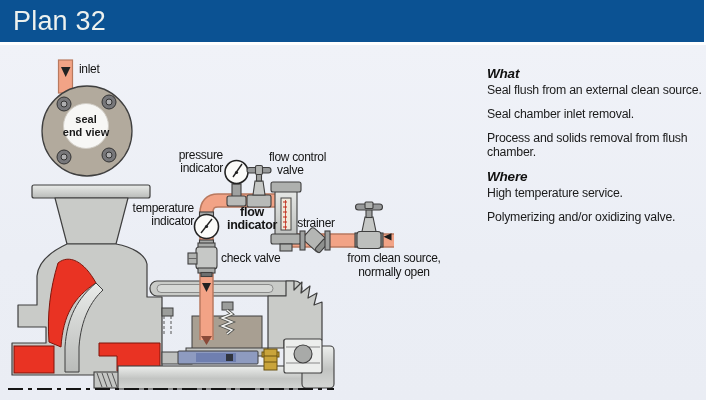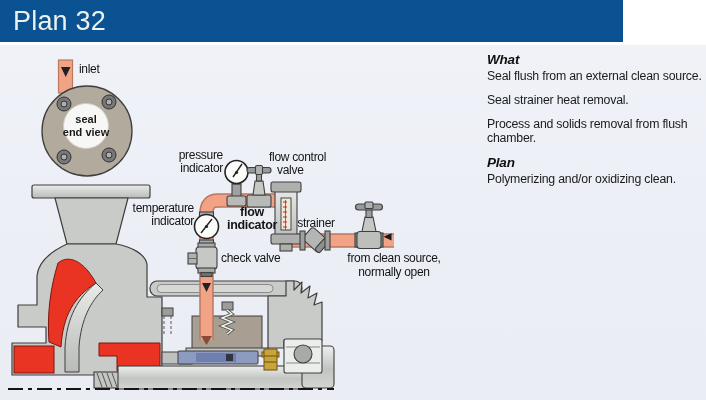--- a/index.html
+++ b/index.html
@@ -2,42 +2,42 @@
 <html><head>
 <meta charset="utf-8">
 <style>
   html,body{margin:0;padding:0;}
   body{
     width:706px;height:400px;position:relative;overflow:hidden;
     background:#ffffff;
     font-family:"Liberation Sans", sans-serif;
   }
   .header{
-    position:absolute;left:0;top:0;width:623px;height:42px;
+    position:absolute;left:0;top:0;width:704px;height:42px;
     background:#0B5293;
   }
   .header .title{
     color:#EDF1EE;font-size:27px;line-height:43px;padding-left:13px;
     letter-spacing:0.2px;
   }
   .panel{
     position:absolute;left:0;top:45px;width:706px;height:355px;
     background:linear-gradient(180deg,#F0F2F8 0%,#EBEEF5 60%,#EAEDF4 100%);
   }
   .diagram-svg{
     position:absolute;left:0;top:42px;width:480px;height:358px;
   }
   .info{
     position:absolute;left:487px;top:52px;width:216px;color:#1b1b1b;
   }
   .info h3{
     font-size:13.5px;font-style:italic;font-weight:bold;color:#101010;
     margin:9px 0 2px 0;letter-spacing:-0.2px;
   }
-  .info h3:first-child{margin-top:0;}
+  .info h3:first-child{margin-top:14px;}
   .info p{
     font-size:12.3px;line-height:1.2;margin:0 0 9px 0;letter-spacing:-0.2px;
   }
   text{font-family:"Liberation Sans", sans-serif;}
   .lbl{font-size:12px;fill:#141414;letter-spacing:-0.3px;}
   .lbl-b{font-size:12.5px;font-weight:bold;fill:#141414;letter-spacing:-0.3px;}
   .seal-txt{font-size:11px;font-weight:bold;fill:#1a1a1a;}
 </style>
 </head>
 <body>
@@ -220,18 +220,19 @@
     <text class="lbl" x="316" y="227" text-anchor="middle">strainer</text>
     <text class="lbl" x="394" y="262" text-anchor="middle">from clean source,</text>
     <text class="lbl" x="394" y="276" text-anchor="middle">normally open</text>
   </g>
 </svg>
 
 <div class="info">
   <h3>What</h3>
   <p>Seal flush from an external clean source.</p>
 
-  <p>Seal strainer heat removal.</p>
+  <p>Seal chamber inlet removal.</p>
   <p>Process and solids removal from flush chamber.</p>
 
-  <h3>Plan</h3>
-  <p>Polymerizing and/or oxidizing clean.</p>
+  <h3>Where</h3>
+  <p>High temperature service.</p>
+  <p>Polymerizing and/or oxidizing valve.</p>
 </div>
 
 </body></html>

